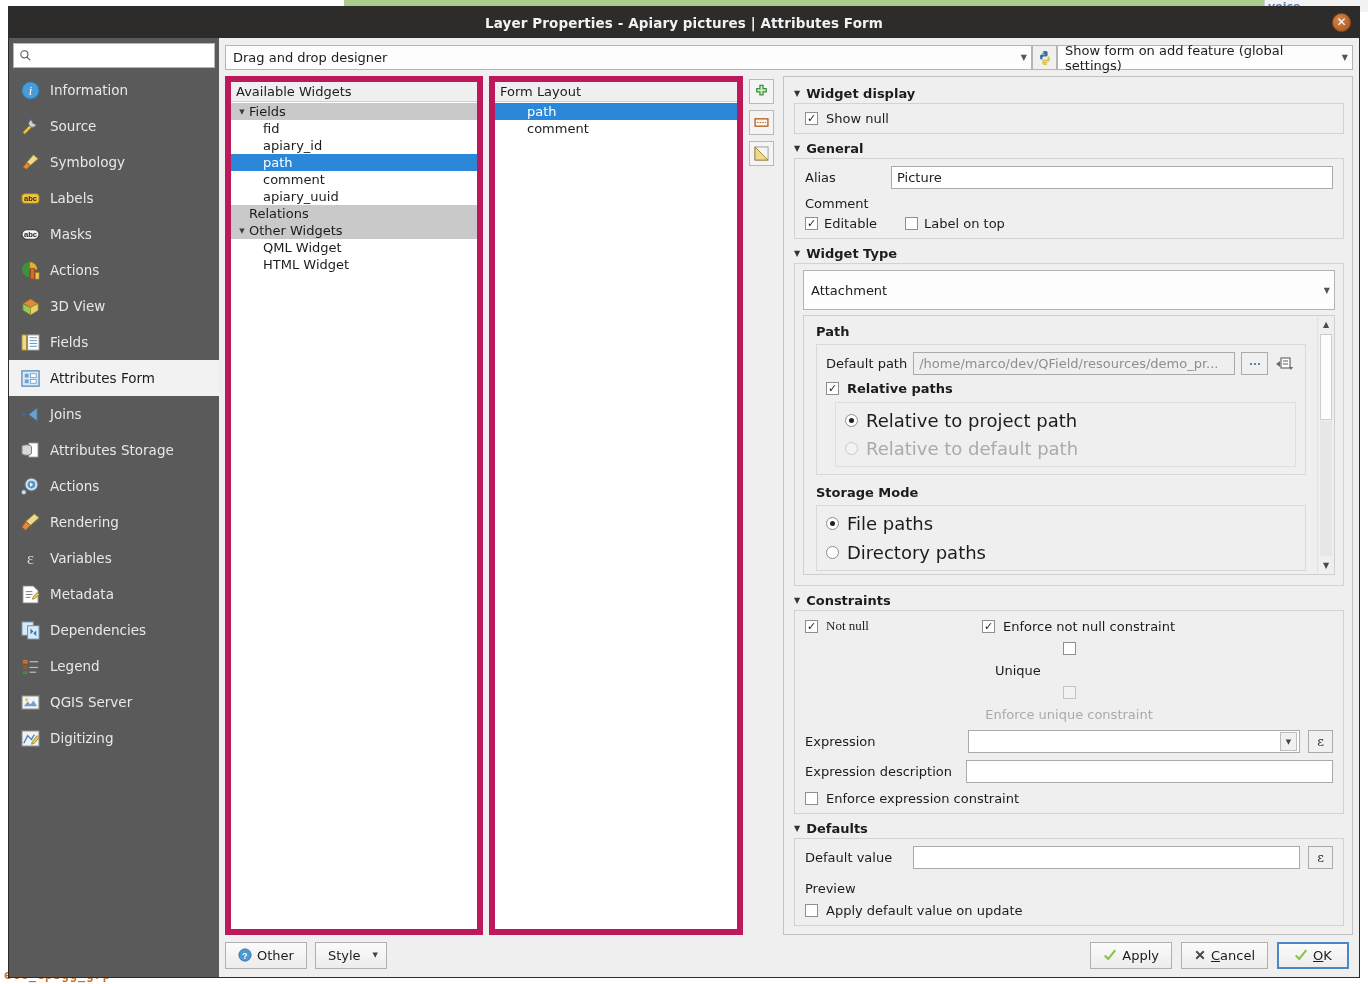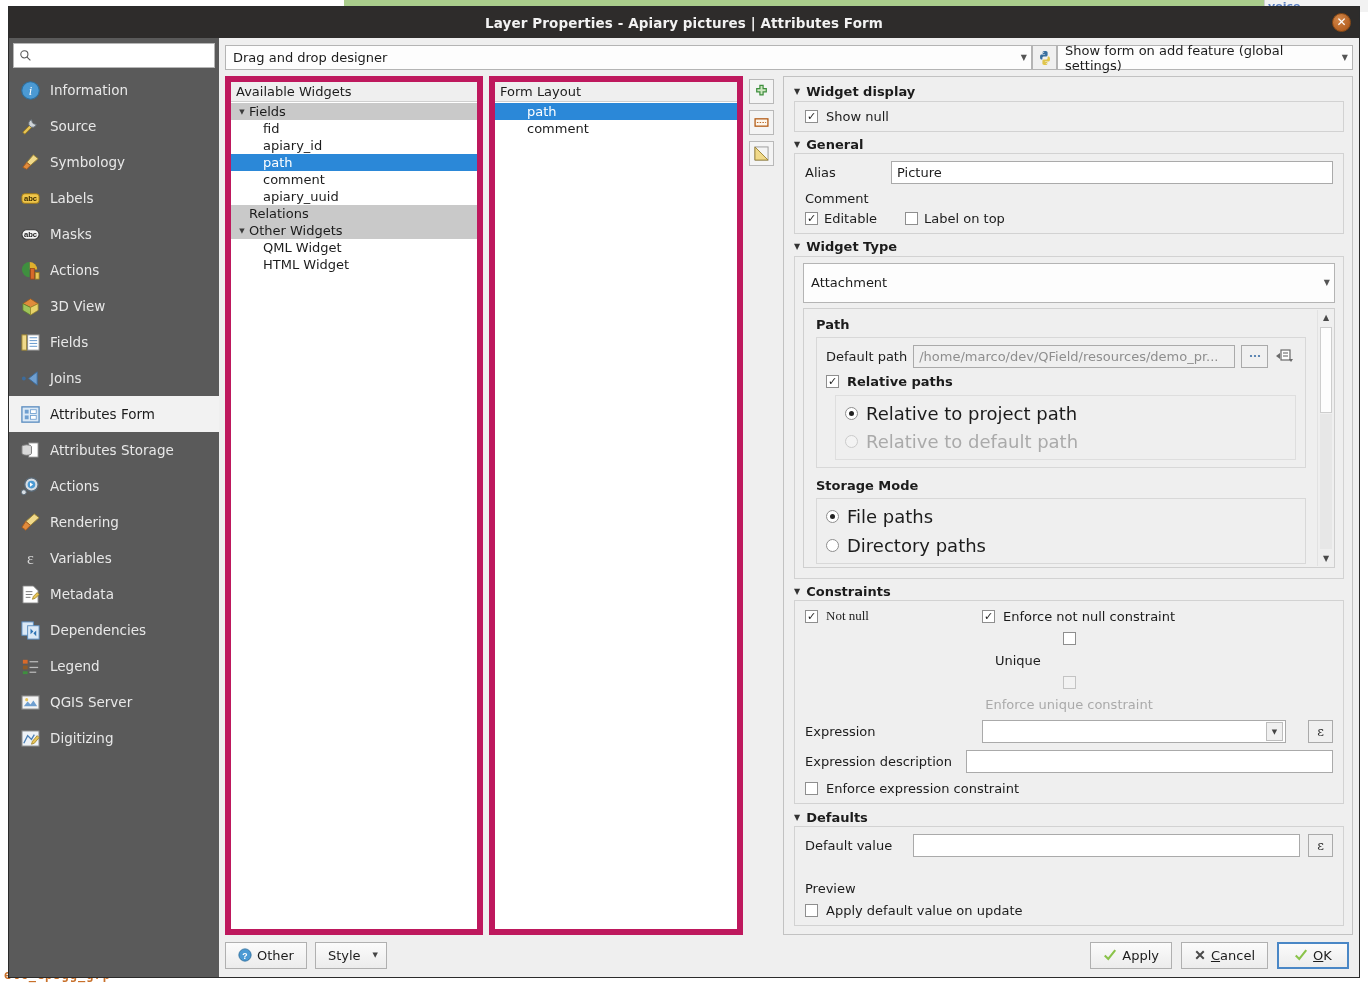--- a/index.html
+++ b/index.html
@@ -403,41 +403,41 @@
                 <line x1="10" y1="6" x2="18" y2="6"></line>
                   <line x1="10" y1="9" x2="18" y2="9"></line>
                 <line x1="10" y1="12" x2="18" y2="12"></line>
                   <line x1="10" y1="15" x2="18" y2="15"></line>
               </g>
             </svg>
             </span>
           <span>Fields</span>
         </div>
 
-        <div class="nav-item">
-          <span class="nav-ico">
-            <svg class="ico-svg" width="21" height="21" viewBox="0 0 22 22">
-              <path d="M18 4v14l-9-7z" fill="#6f9fd0" stroke="#3d6c9c" stroke-width="1"></path>
-              <circle cx="4" cy="11" r="2" fill="#3d6c9c"></circle>
-            </svg>
-            </span>
-          <span>Joins</span>
-        </div>
-
         <div class="nav-item active">
           <span class="nav-ico">
             <svg class="ico-svg" width="21" height="21" viewBox="0 0 22 22">
               <rect x="2" y="3" width="18" height="16" fill="#dbe9f6" stroke="#5c8ec0" stroke-width="1.4"></rect>
               <rect x="5" y="6" width="4" height="4" fill="#6f9fd0"></rect>
               <rect x="11" y="6" width="6" height="4" fill="#fff" stroke="#6f9fd0" stroke-width=".9"></rect>
               <rect x="5" y="12" width="4" height="4" fill="#6f9fd0"></rect>
               <rect x="11" y="12" width="6" height="4" fill="#fff" stroke="#6f9fd0" stroke-width=".9"></rect>
             </svg>
             </span>
           <span>Attributes Form</span>
+        </div>
+
+        <div class="nav-item">
+          <span class="nav-ico">
+            <svg class="ico-svg" width="21" height="21" viewBox="0 0 22 22">
+              <path d="M18 4v14l-9-7z" fill="#6f9fd0" stroke="#3d6c9c" stroke-width="1"></path>
+              <circle cx="4" cy="11" r="2" fill="#3d6c9c"></circle>
+            </svg>
+            </span>
+          <span>Joins</span>
         </div>
 
         <div class="nav-item">
           <span class="nav-ico">
             <svg class="ico-svg" width="21" height="21" viewBox="0 0 22 22">
               <rect x="9" y="3" width="10" height="15" fill="#fff" stroke="#7a7a7a" stroke-width="1"></rect>
               <ellipse cx="7" cy="7" rx="5" ry="2" fill="#d8d8d8" stroke="#777" stroke-width="1"></ellipse>
               <path d="M2 7v7c0 1 2 2 5 2s5-1 5-2V7" fill="#d8d8d8" stroke="#777" stroke-width="1"></path>
             </svg>
             </span>
@@ -770,21 +770,21 @@
               <span class="chklabel" style="width:148px;font-family:Liberation Serif, serif;">Not null</span>
               <span class="chk">✓</span>
               <span class="chklabel">Enforce not null constraint</span>
             </div>
             <div class="row" style="margin-bottom:8px;flex-direction:column;">
               <span class="chk"></span>
               <span class="chklabel" style="width:148px;">Unique</span>
               <span class="chk disabled"></span>
               <span class="chklabel disabled">Enforce unique constraint</span>
             </div>
-            <div class="row" style="margin-bottom:7px;gap:22px;">
+            <div class="row" style="margin-bottom:7px;gap:8px;">
               <span class="lbl" style="width:155px;flex:0 0 155px;">Expression</span>
               <span class="combo-sm">
                 <span></span>
                 <span class="drop">▼</span>
               </span>
               <span class="expr-btn">ε</span>
             </div>
             <div class="row" style="margin-bottom:8px;gap:6px;">
               <span class="lbl" style="width:155px;flex:0 0 155px;">Expression description</span>
               <span class="input"></span>
@@ -793,21 +793,21 @@
               <span class="chk"></span>
               <span class="chklabel">Enforce expression constraint</span>
             </div>
           </div>
 
           <div class="section-title">
             <span class="tri">▼</span>
             <span>Defaults</span>
           </div>
           <div class="groupbox">
-            <div class="row" style="margin-bottom:24px;gap:8px;">
+            <div class="row" style="margin-bottom:12px;gap:8px;">
               <span class="lbl" style="width:100px;flex:0 0 100px;">Default value</span>
               <span class="input"></span>
               <span class="expr-btn">ε</span>
             </div>
             <div class="row" style="margin-bottom:7px;">
               <span class="lbl">Preview</span>
             </div>
             <div class="row">
               <span class="chk"></span>
               <span class="chklabel">Apply default value on update</span>

